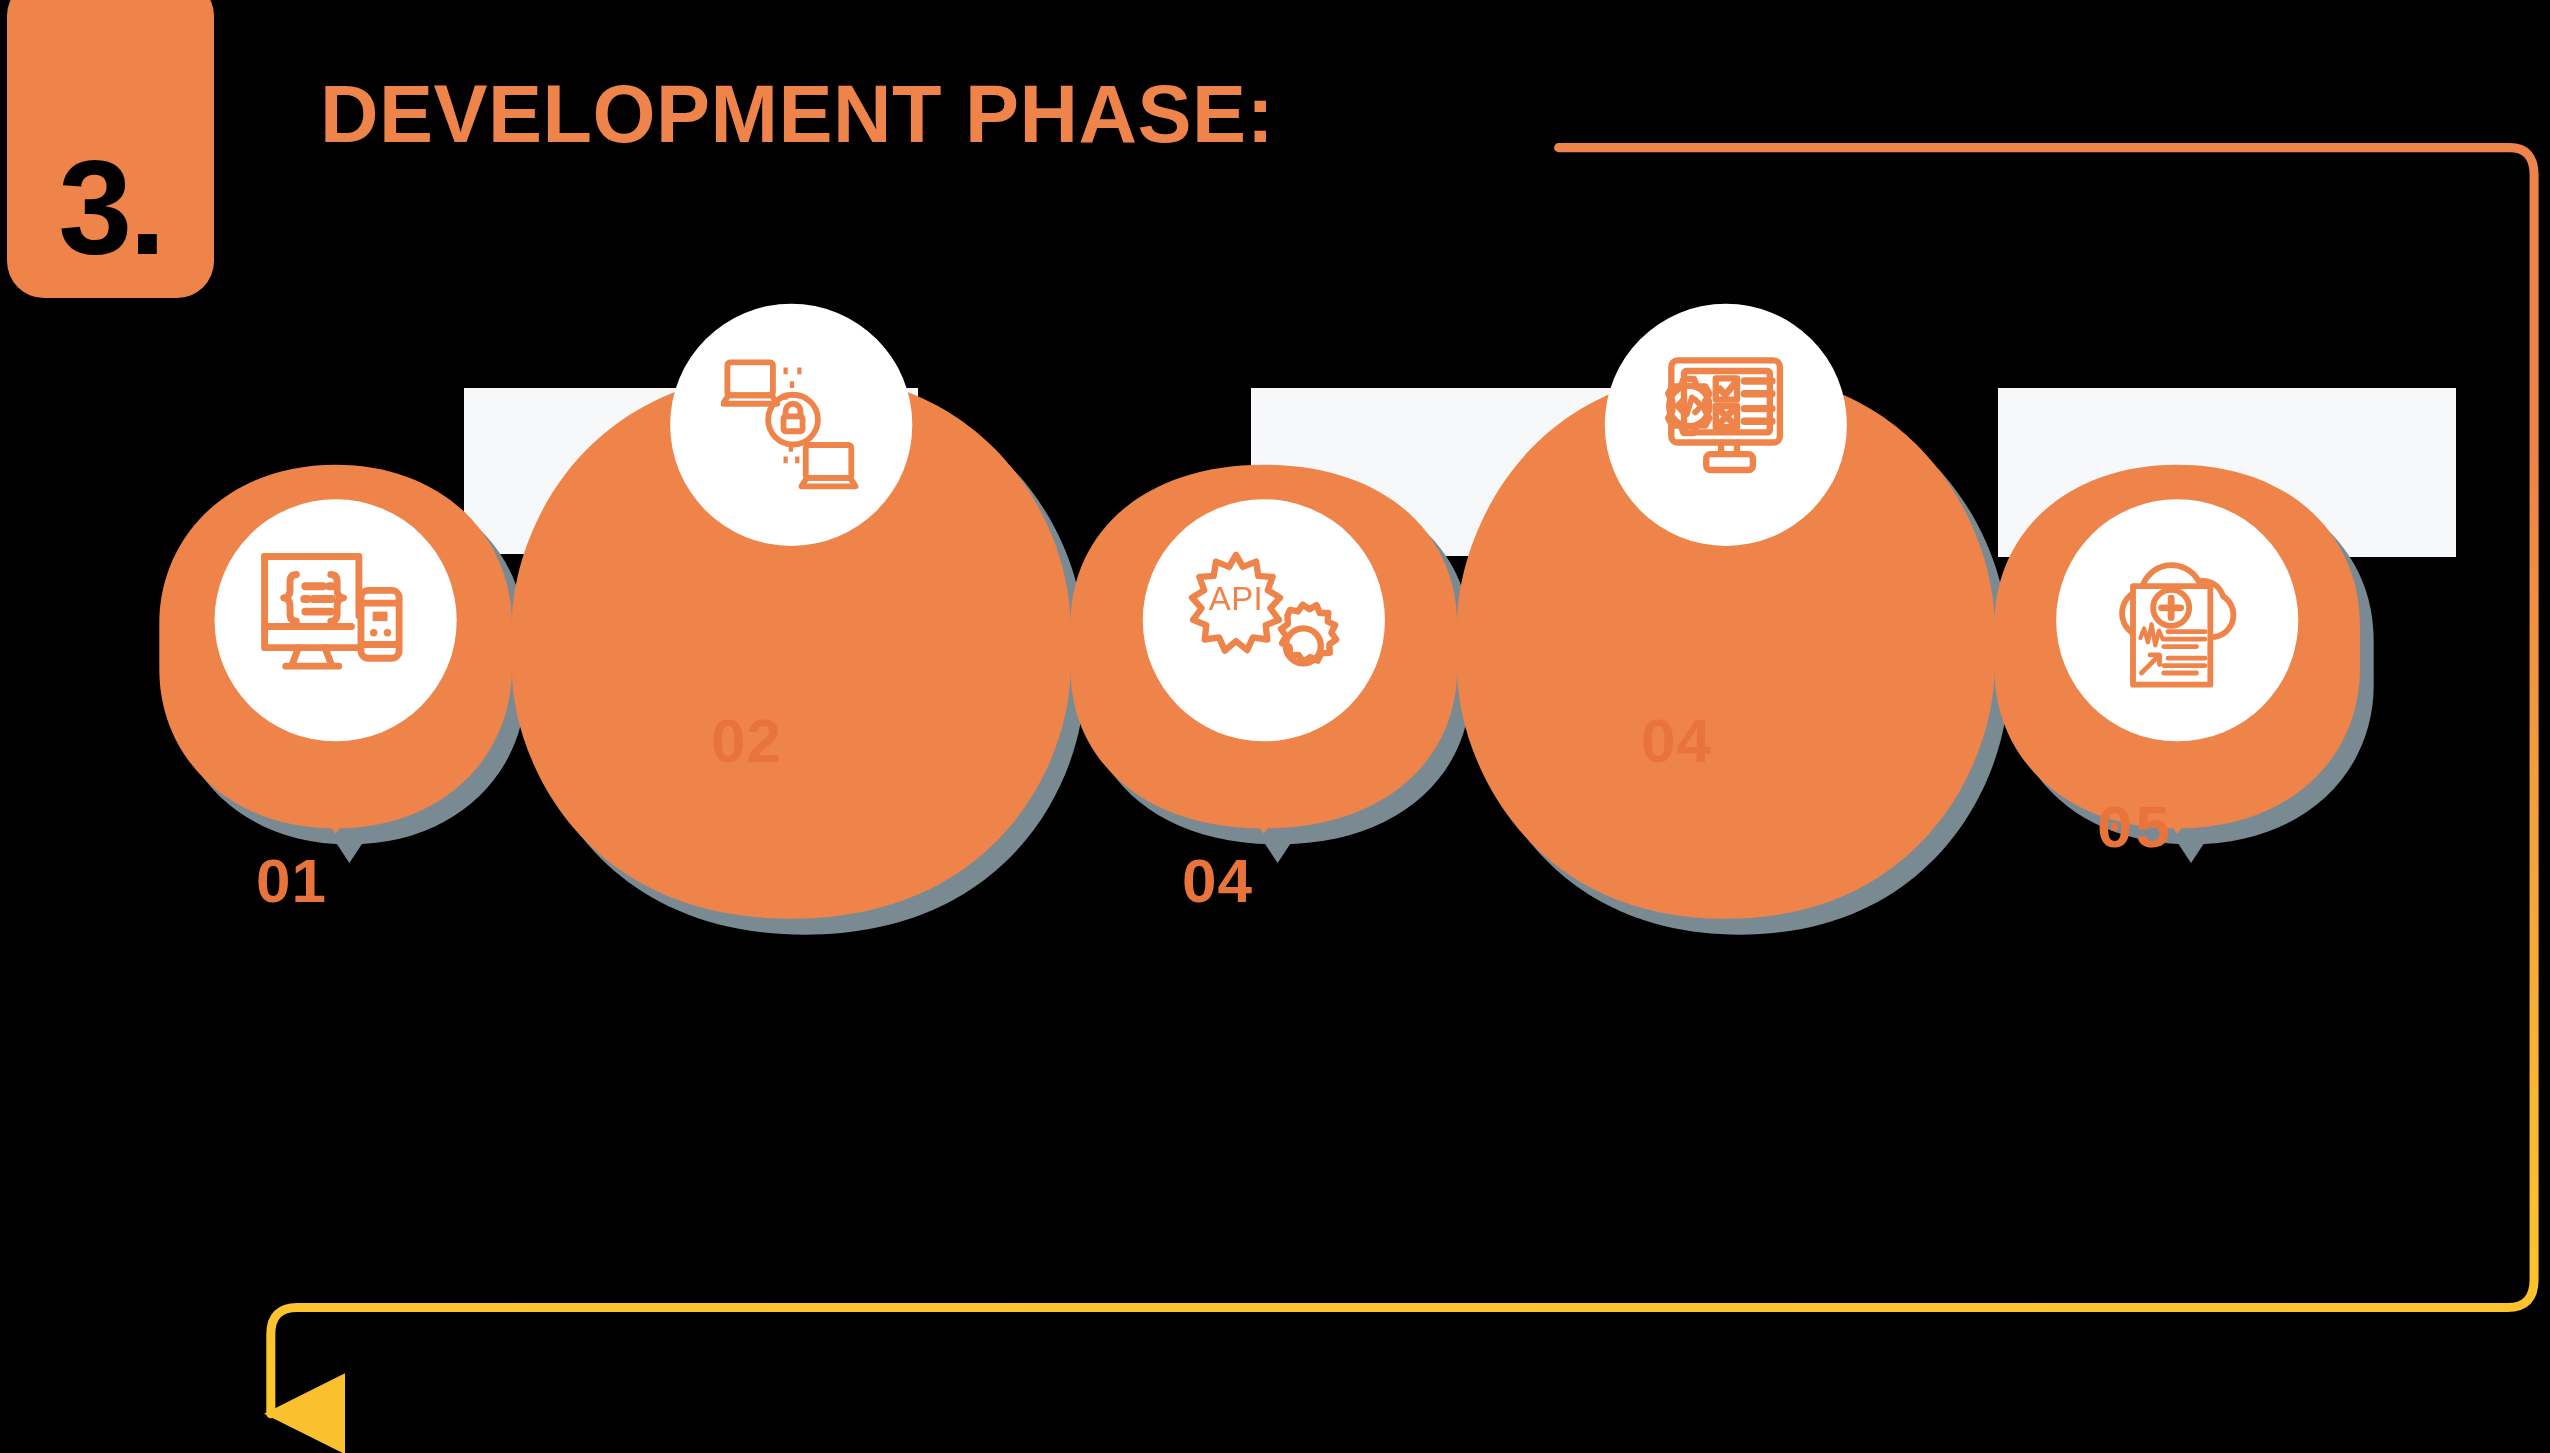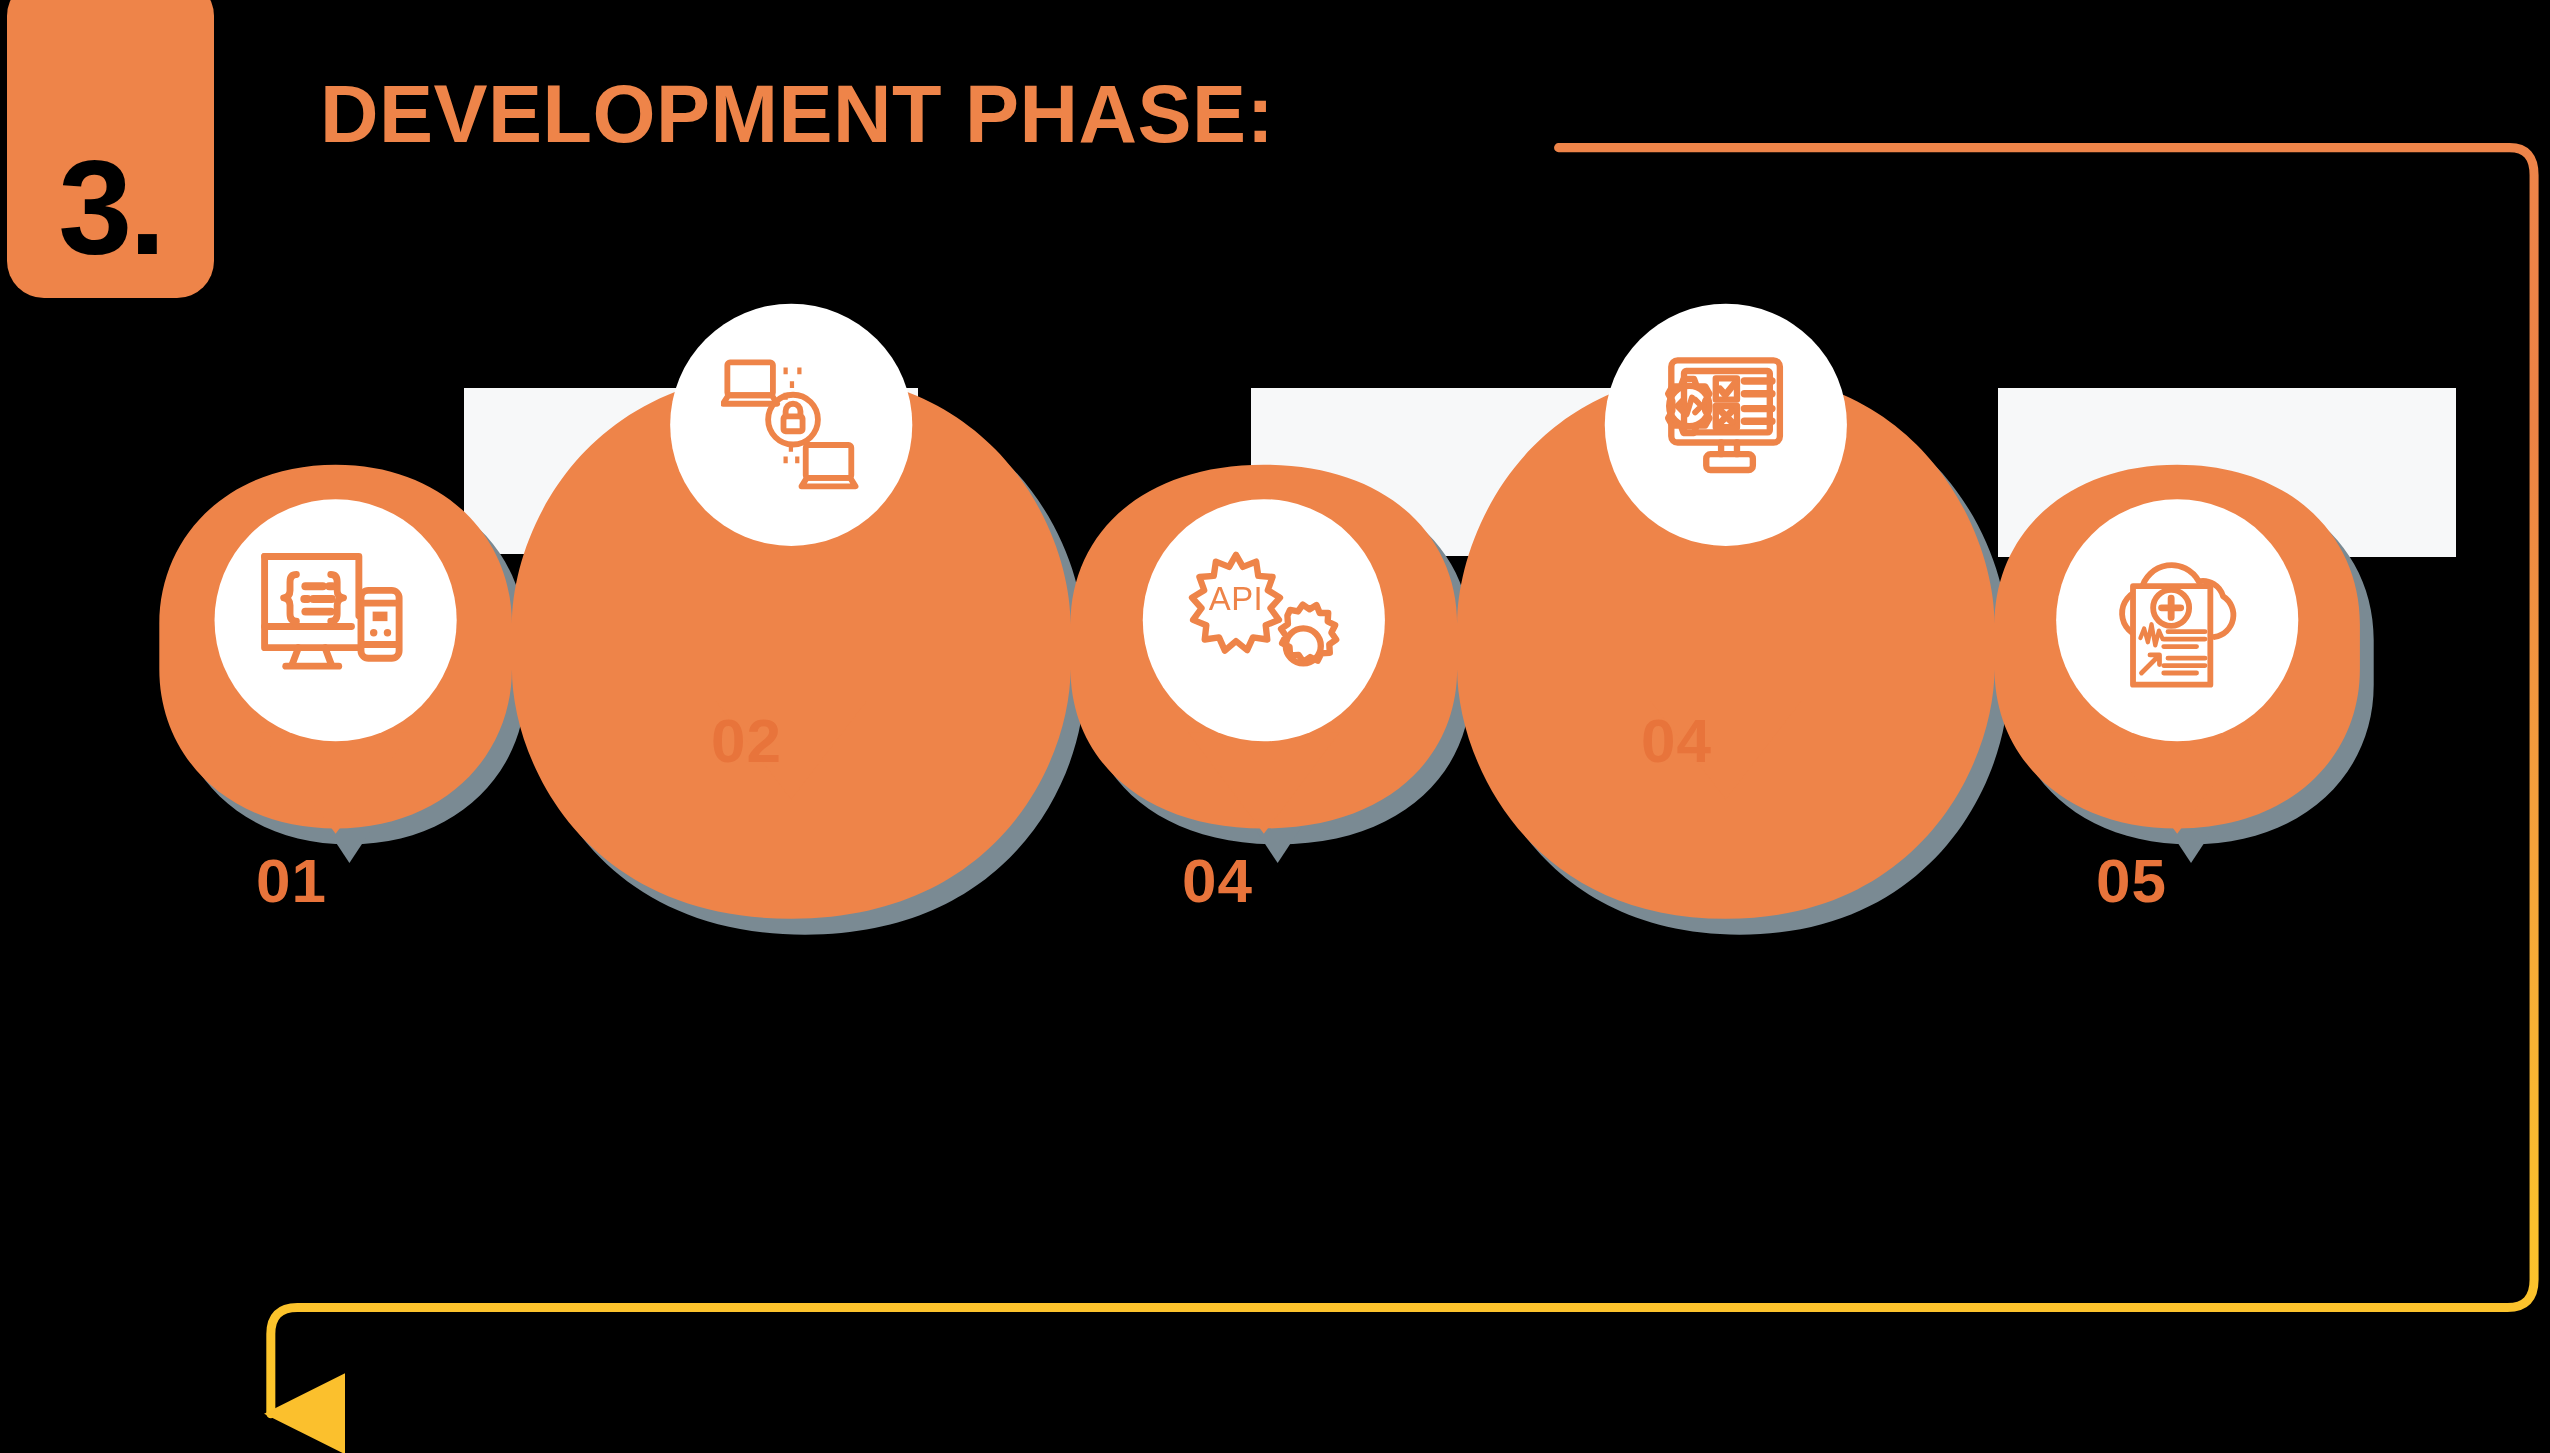--- a/index.html
+++ b/index.html
@@ -32,21 +32,21 @@
 
   
   .step-num{
     position:absolute;font-size:62px;font-weight:800;color:#E8743B;
     line-height:1;text-align:left;width:159px;letter-spacing:1.1px;
   }
   #num-01{left:256px;top:850px;}
   #num-02{left:711px;top:710px;}
   #num-03{left:1182px;top:850px;}
   #num-04{left:1641px;top:710px;}
-  #num-05{left:2096px;top:850px;}
+  #num-05{left:2096px;top:800px;font-family:Liberation Mono, monospace;}
 </style>
 </head>
 <body>
 
 <div class="stage">
 
   <svg class="layer" viewBox="0 0 4802 2736" preserveAspectRatio="none">
     <defs>
       <linearGradient id="oy" x1="0" y1="0" x2="0" y2="1">
         <stop offset="0.00" stop-color="#EE8449"></stop>

